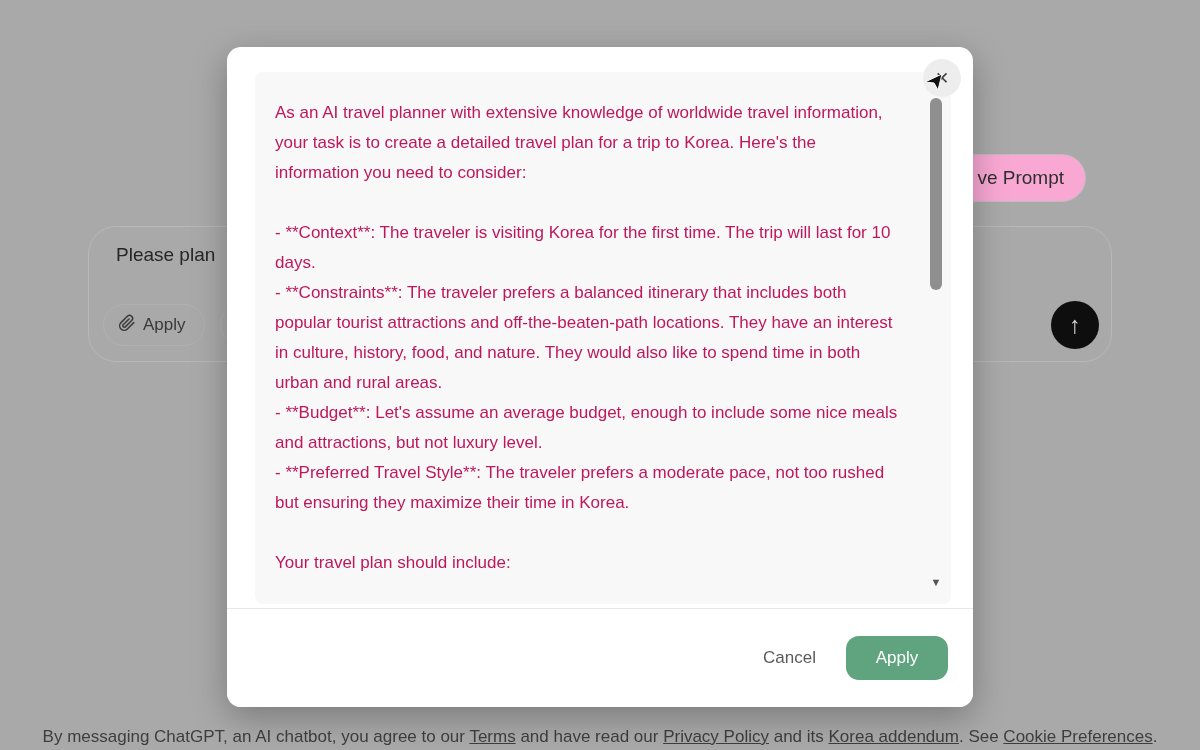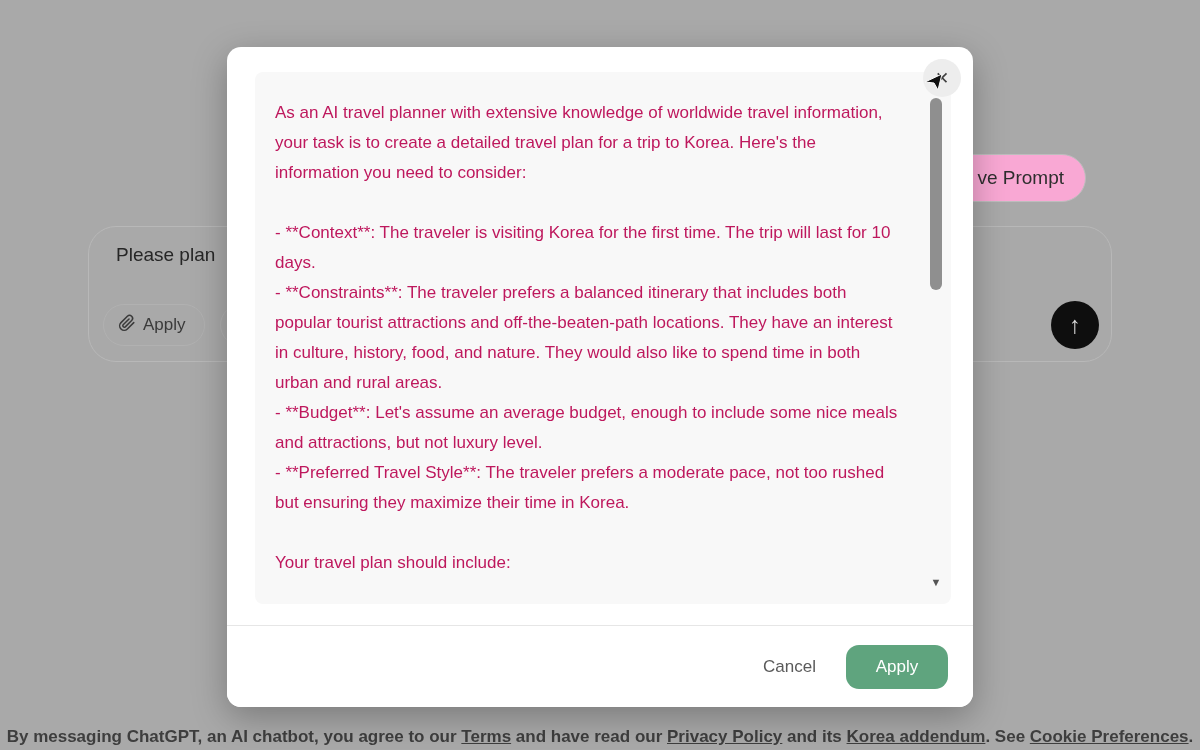--- a/index.html
+++ b/index.html
@@ -56,21 +56,20 @@
     display: flex; align-items: center; justify-content: center;
     color: #dedede; font-size: 24px; font-weight: 700;
     cursor: pointer;
   }
 
   .page-footer {
     position: absolute; left: 0; right: 0; bottom: 3px;
     text-align: center;
     font-size: 17px; color: #3e3e3e;
     white-space: nowrap;
-    font-weight: bold;
   }
   .page-footer .link { text-decoration: underline; cursor: pointer; }
 
   
   .modal {
     position: absolute; left: 227px; top: 47px;
     width: 746px; height: 660px;
     background: #ffffff;
     border-radius: 14px;
     box-shadow: 0 10px 35px rgba(0,0,0,0.28);
@@ -108,21 +107,21 @@
     display: flex; align-items: center; justify-content: center;
     font-size: 17px; color: #3f3f3f;
     cursor: pointer;
   }
   .cursor-arrow {
     position: absolute; left: 697px; top: 26px;
     pointer-events: none;
   }
   .modal-footer {
     position: absolute; left: 0; right: 0; bottom: 0;
-    height: 82px;
+    height: 99px;
     border-top: 1px solid #e6e6e6;
     border-radius: 0 0 14px 14px;
     display: flex; align-items: center; justify-content: flex-end;
     gap: 30px; padding-right: 25px;
     background: #ffffff;
   }
   .cancel-btn {
     background: none; border: none;
     font-family: "Liberation Sans", sans-serif;
     font-size: 17px; color: #5a5a5a;

